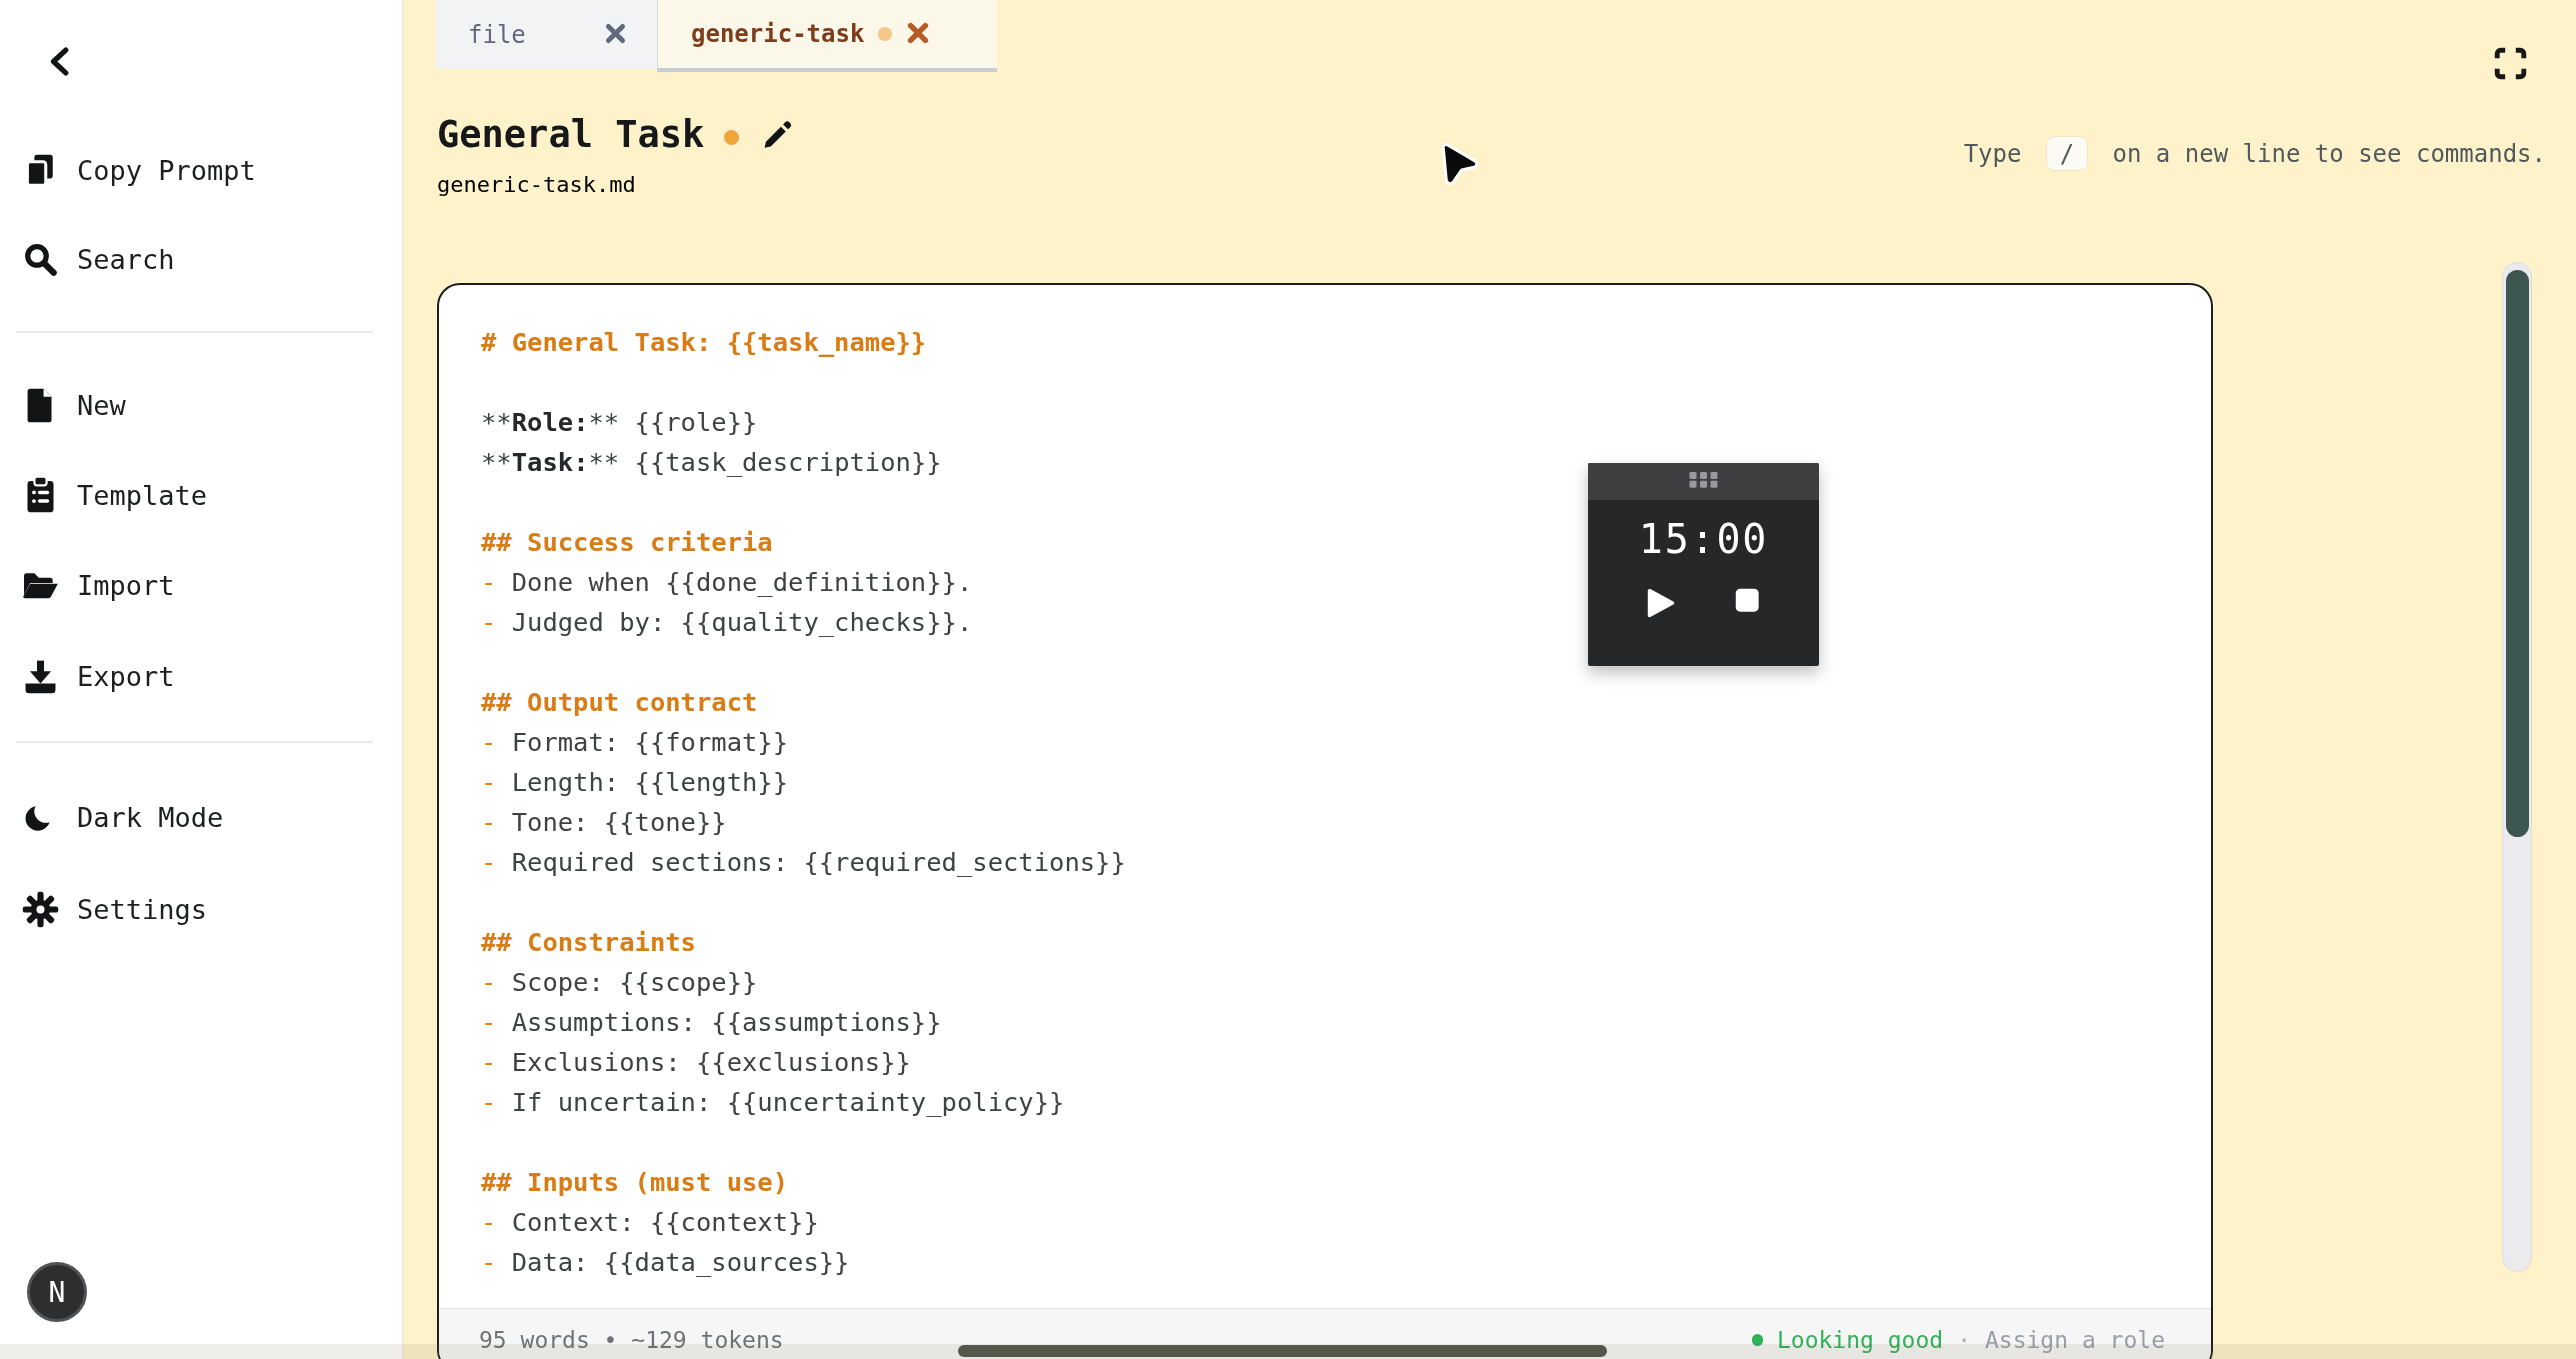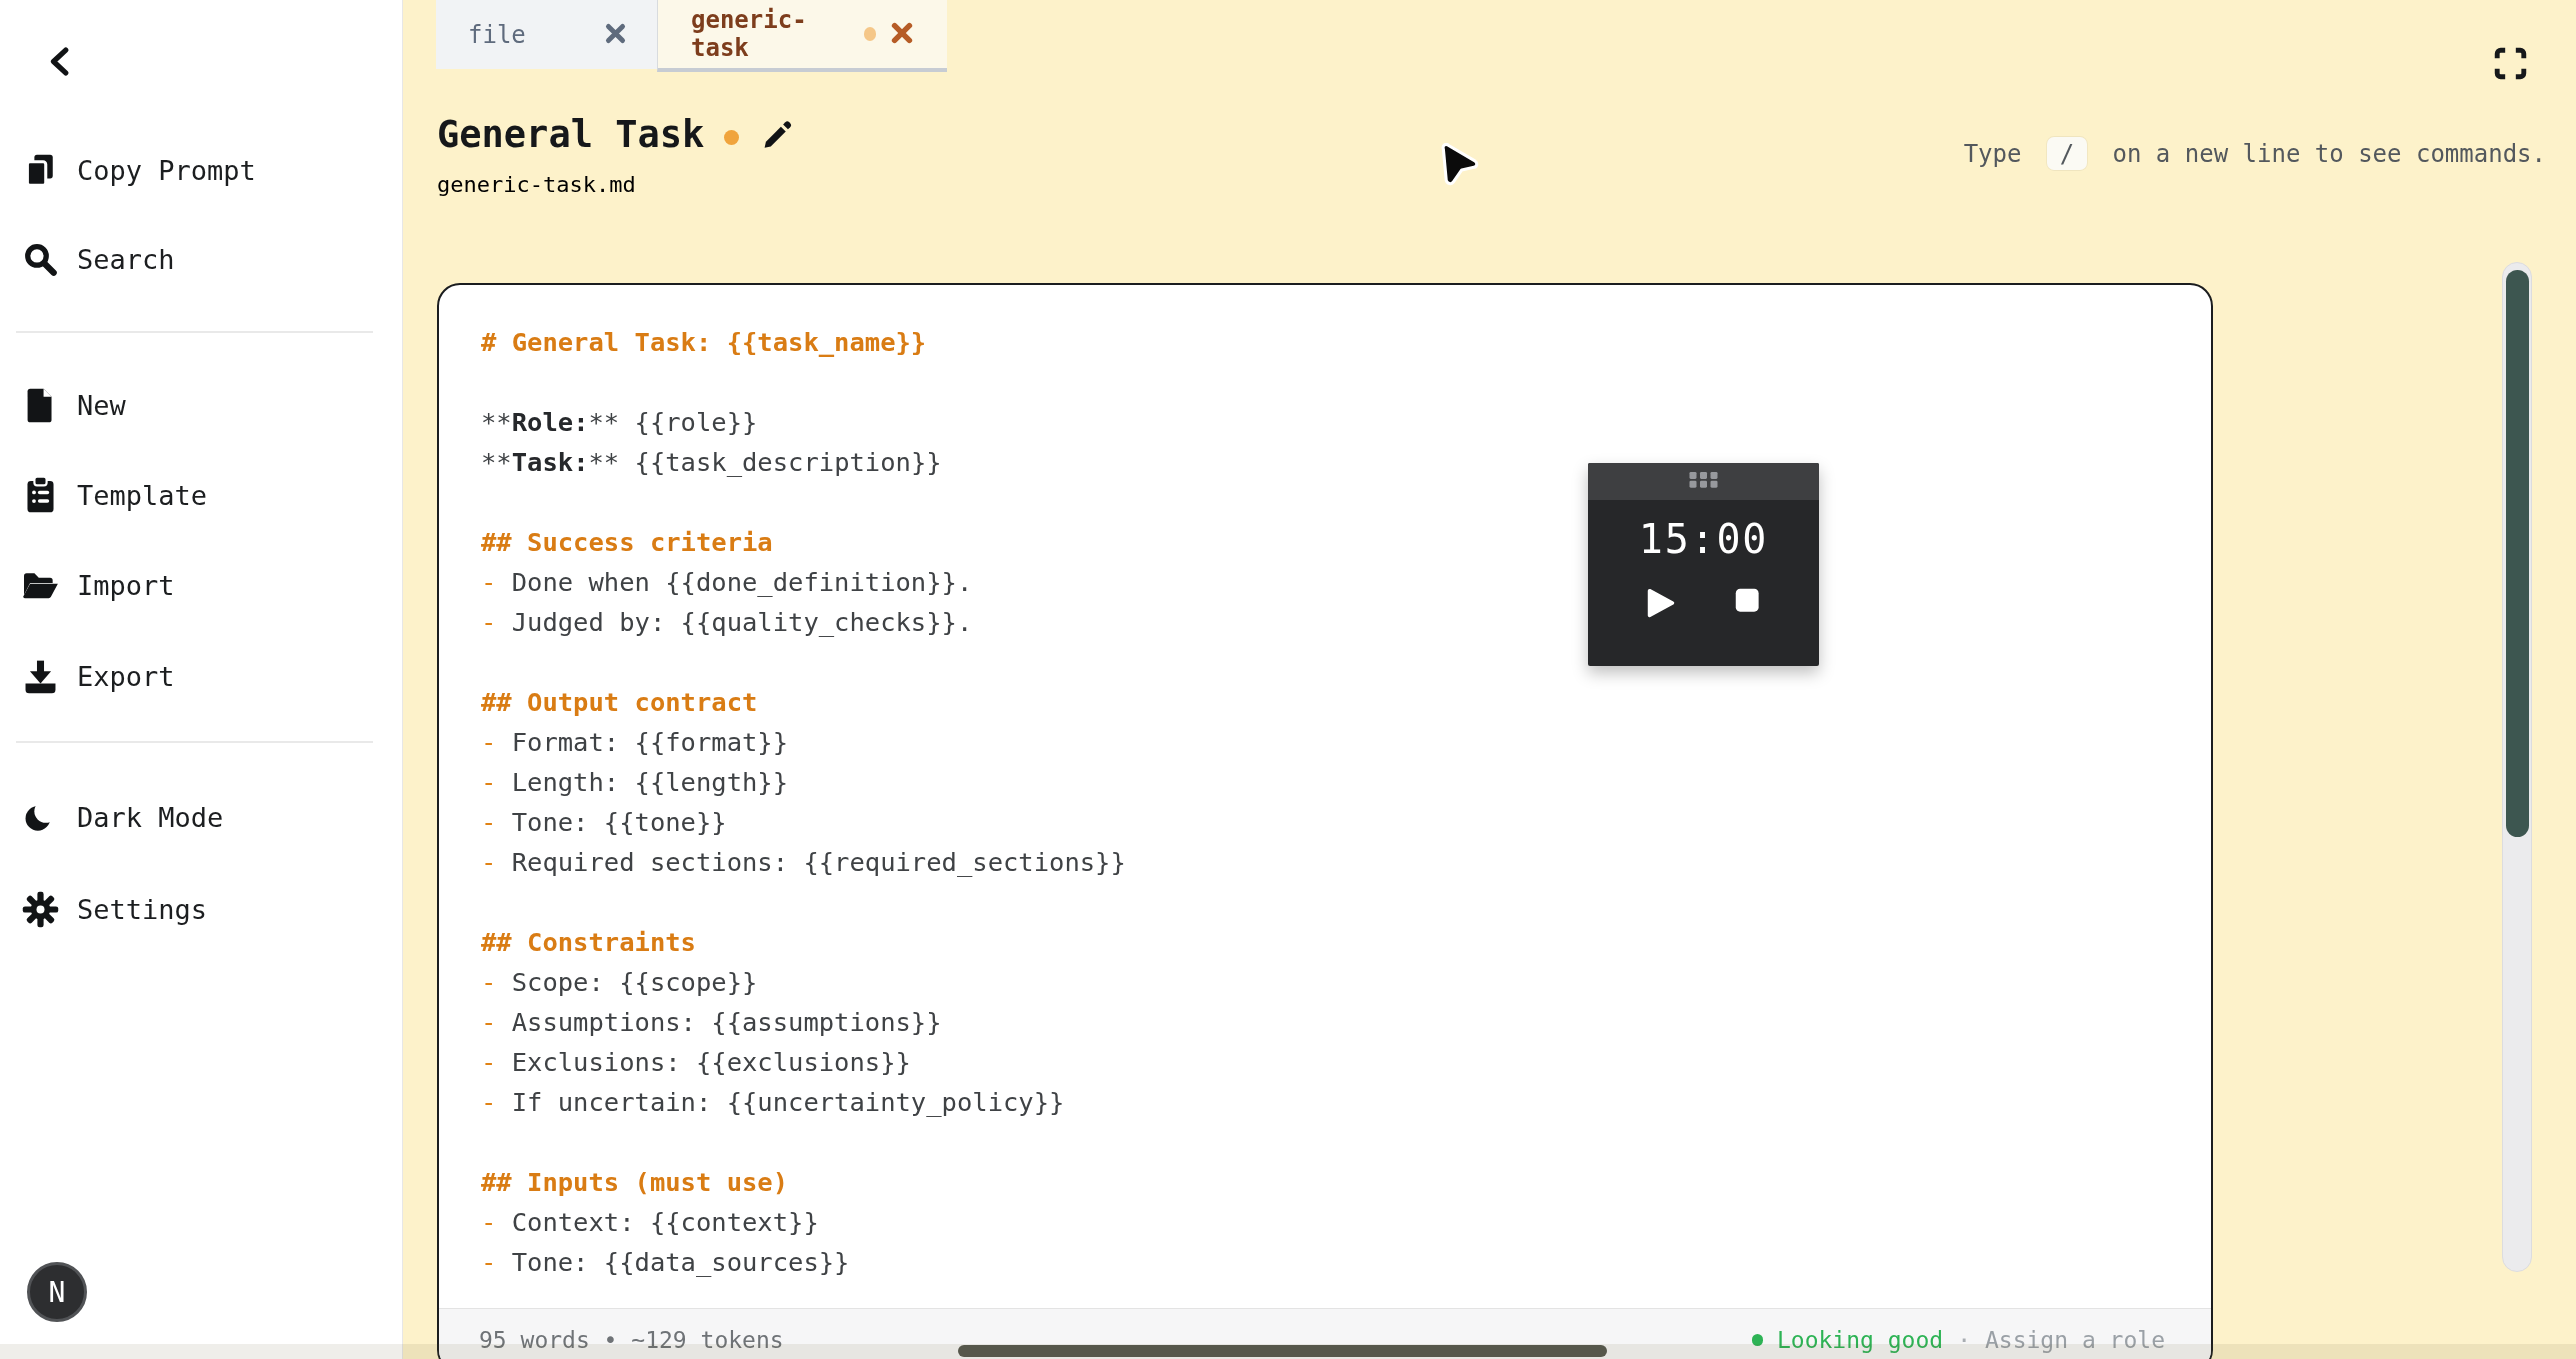--- a/index.html
+++ b/index.html
@@ -16,21 +16,21 @@
   .srow .lbl{position:absolute;left:77px;font-size:27px;color:#1c1e20;white-space:pre;}
   .sdivider{position:absolute;left:16px;width:357px;height:1.8px;background:#e9e9e9;}
   .avatar{position:absolute;left:27px;top:1262px;width:60px;height:60px;border-radius:50%;
           background:#2d2e30;border:3.5px solid #515356;box-sizing:border-box;display:flex;
           align-items:center;justify-content:center;color:#fff;font-size:28px;cursor:pointer;}
 
   
   .tab{position:absolute;top:0;height:69px;display:flex;align-items:center;box-sizing:border-box;cursor:pointer;}
   .tab-file{left:436px;width:223px;background:#f1f3f5;padding:0 32px;justify-content:space-between;}
   .tab-file .tlabel{font-size:24px;color:#5f6b7d;}
-  .tab-active{left:657px;width:290px;height:72px;background:#fcf8e9;padding:0 33px;gap:14px;
+  .tab-active{left:657px;width:340px;height:72px;background:#fcf8e9;padding:0 33px;gap:14px;
               border-bottom:4.4px solid #c7ccd3;border-left:1.8px solid #d8dbde;}
   .tab-active .tlabel{font-size:24px;font-weight:bold;color:#7d3d1c;}
   .tab-dot{width:13.2px;height:13.2px;border-radius:50%;background:#f5c788;}
 
   
   .fullscreen-btn{position:absolute;left:2487px;top:42px;width:46px;height:46px;background:none;border:none;
                   display:flex;align-items:center;justify-content:center;cursor:pointer;padding:0;}
   .titlerow{position:absolute;left:437px;top:113px;display:flex;align-items:center;gap:19.4px;justify-content:space-between;}
   .doc-title{margin:0;font-size:37px;font-weight:bold;color:#16181a;font-family:"DejaVu Sans Mono",monospace;white-space:pre;}
   .title-dot{width:15px;height:15px;border-radius:50%;background:#f0a43c;margin-top:5.3px;}
@@ -265,21 +265,21 @@
         <div class="line li"><span class="marker">-</span><span> Required sections: {{required_sections}}</span></div>
         <div class="line blank">&nbsp;</div>
         <div class="line h2">## Constraints</div>
         <div class="line li"><span class="marker">-</span><span> Scope: {{scope}}</span></div>
         <div class="line li"><span class="marker">-</span><span> Assumptions: {{assumptions}}</span></div>
         <div class="line li"><span class="marker">-</span><span> Exclusions: {{exclusions}}</span></div>
         <div class="line li"><span class="marker">-</span><span> If uncertain: {{uncertainty_policy}}</span></div>
         <div class="line blank">&nbsp;</div>
         <div class="line h2">## Inputs (must use)</div>
         <div class="line li"><span class="marker">-</span><span> Context: {{context}}</span></div>
-        <div class="line li"><span class="marker">-</span><span> Tone: {{data_sources}}</span></div>
+        <div class="line li"><span class="marker">-</span><span> Data: {{data_sources}}</span></div>
       </div>
 
     <div class="statusbar">
       <span>95 words • ~129 tokens</span>
       <span class="status-right">
         <span class="green-dot"></span>
         <span class="status-green">Looking good</span>
         <span class="status-sep">·</span>
         <button class="assign-btn">Assign a role</button>
       </span>

